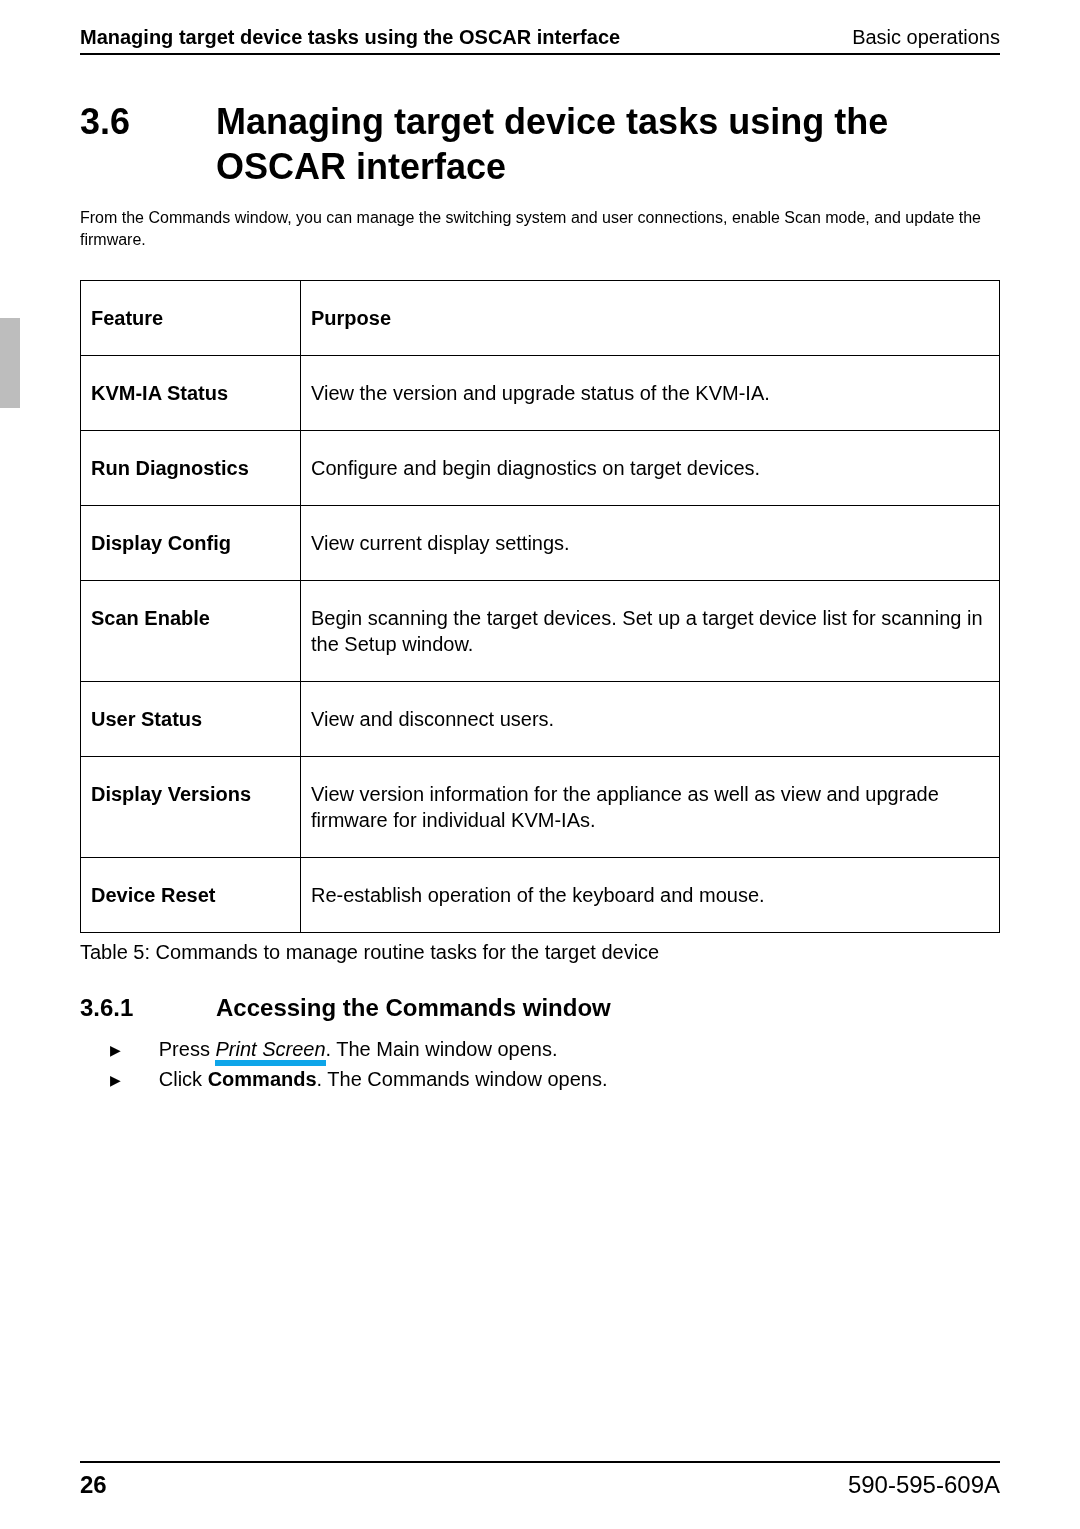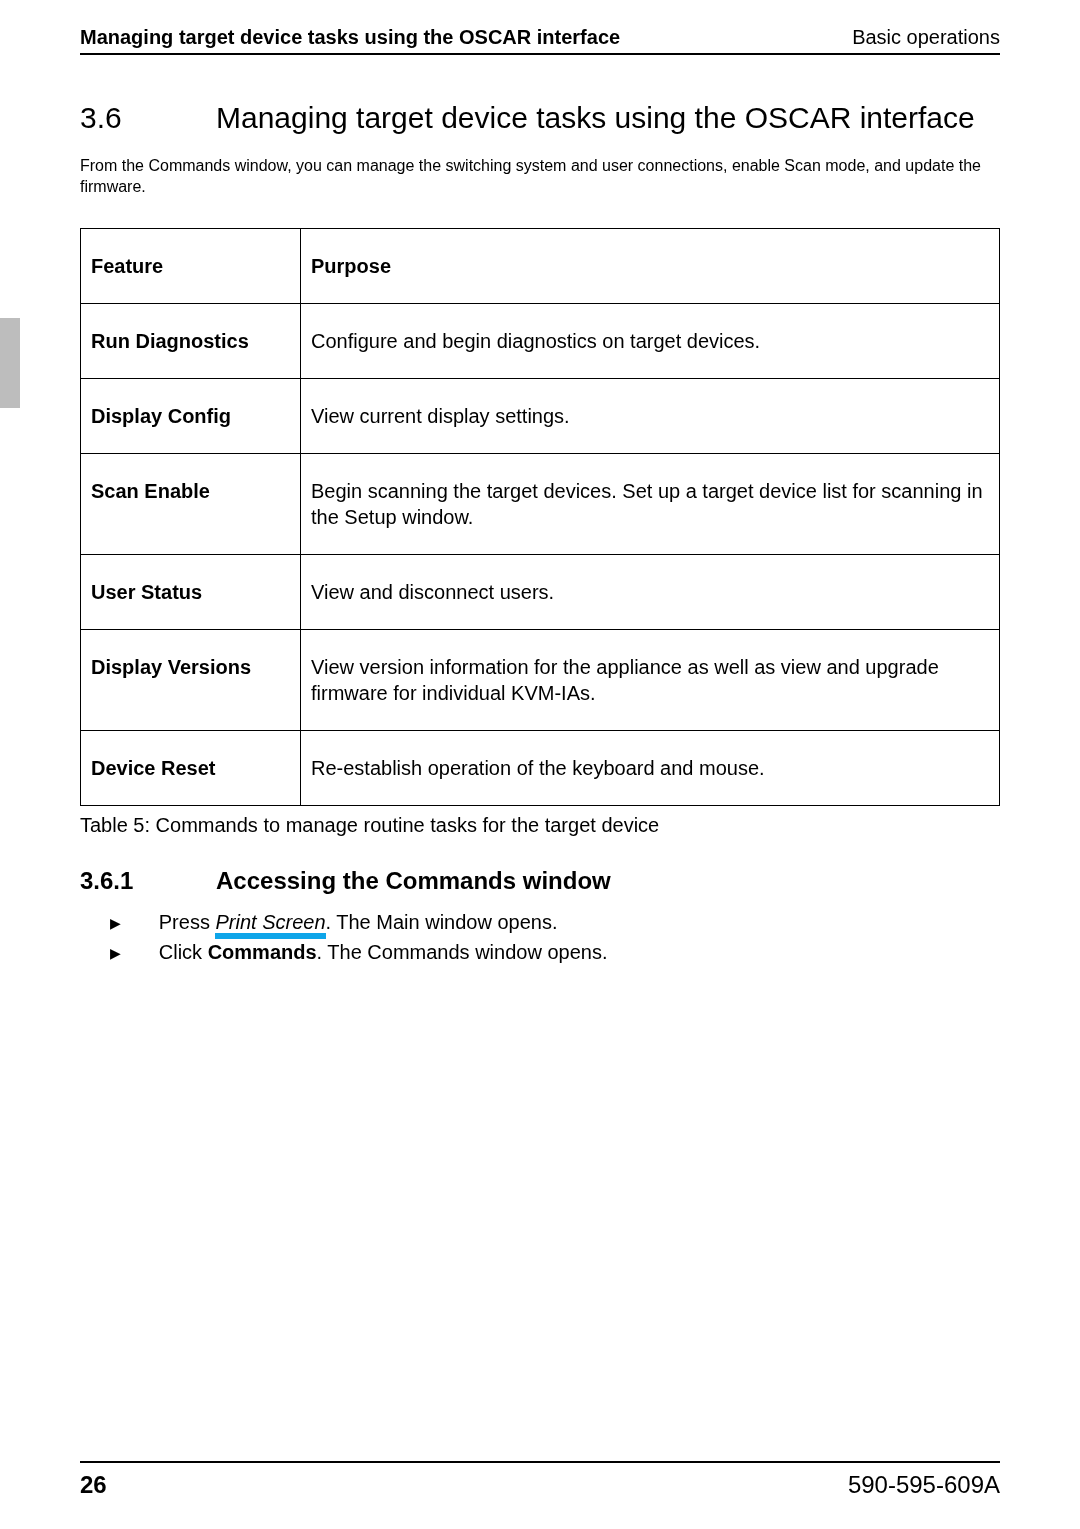--- a/index.html
+++ b/index.html
@@ -24,22 +24,22 @@
       border-bottom: 2px solid #000;
       padding-bottom: 4px;
       margin-bottom: 28px;
       font-size: 20px;
     }
     .header-left { font-weight: bold; }
     .header-right { font-weight: normal; }
     .content { flex: 1; }
     .section-heading {
       display: flex;
-      font-size: 30px;
-      font-weight: normal;
+      font-size: 36px;
+      font-weight: bold;
       line-height: 1.25;
       margin-bottom: 18px;
     }
     .section-num { width: 120px; flex-shrink: 0; }
     .section-title { flex: 1; }
     .intro {
       font-size: 16px;
       line-height: 1.35;
       margin-bottom: 30px;
     }
@@ -128,20 +128,24 @@
 
     <table>
       <thead>
         <tr>
           <th class="col-feature">Feature</th>
           <th>Purpose</th>
         </tr>
       </thead>
       <tbody>
         <tr>
+          <td class="col-feature">KVM-IA Status</td>
+          <td>View the version and upgrade status of the KVM-IA.</td>
+        </tr>
+        <tr>
           <td class="col-feature">Run Diagnostics</td>
           <td>Configure and begin diagnostics on target devices.</td>
         </tr>
         <tr>
           <td class="col-feature">Display Config</td>
           <td>View current display settings.</td>
         </tr>
         <tr>
           <td class="col-feature">Scan Enable</td>
           <td>Begin scanning the target devices. Set up a target device list for scanning in the Setup window.</td>

